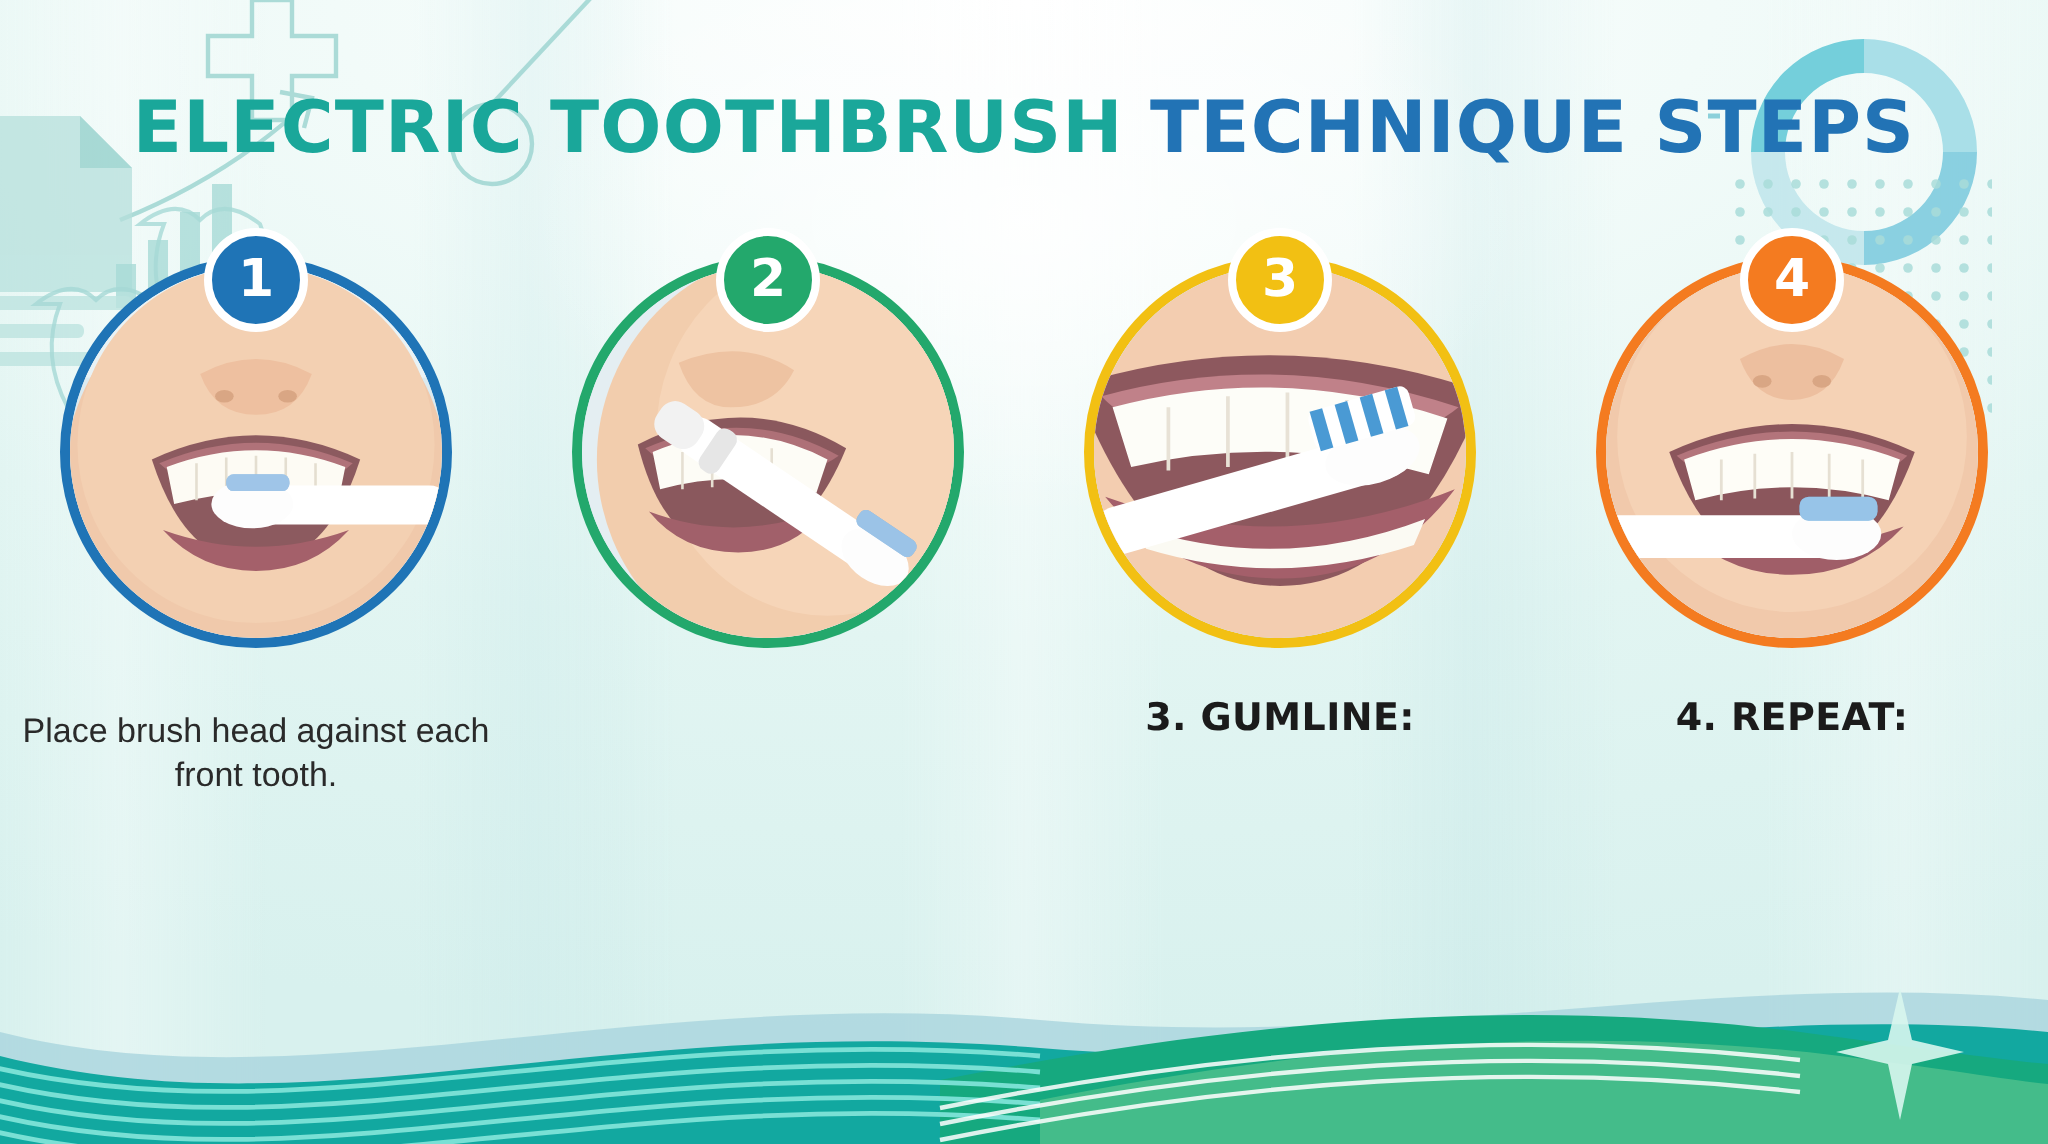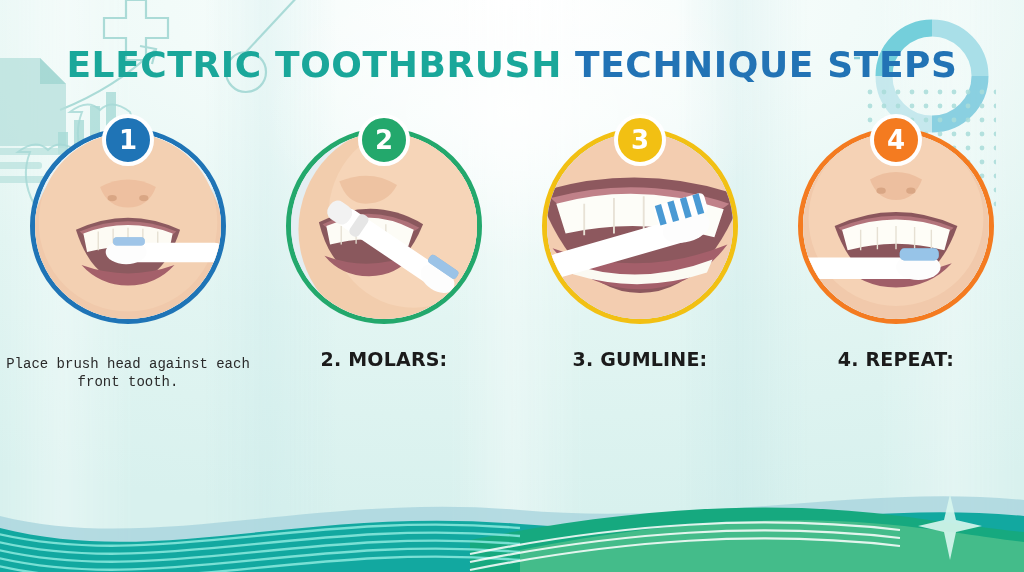--- a/index.html
+++ b/index.html
@@ -64,22 +64,22 @@
     font-size:26px;font-weight:bold;line-height:44px;text-align:center;
     z-index:3;
   }
 
   .cap{margin-top:24px;text-align:center;width:244px;}
   .cap-title{
     font-family:"DejaVu Sans", sans-serif;
     font-size:19px;font-weight:bold;color:#1b1b1b;letter-spacing:.2px;
   }
   .cap-body{
-    margin-top:7px;font-size:14px;line-height:1.32;color:#2a2a2a;
-    font-family:Liberation Mono, monospace;
+    margin-top:7px;font-size:17px;line-height:1.32;color:#2a2a2a;
+    font-family:Liberation Sans, sans-serif;
   }
 
   
   #waves{position:absolute;left:0;bottom:0;width:1024px;height:96px;}
 </style>
 </head>
 <body>
 
 <div id="stage">
 
@@ -208,21 +208,20 @@
               <rect x="58" y="118" width="12" height="26" rx="5" fill="#e6e6e6"></rect>
               <rect x="26" y="120" width="26" height="22" rx="9" fill="#f2f2f2"></rect>
             </g>
           </svg>
         </div>
         <div class="badge" id="bd2" style="background: rgb(35, 168, 108);">
           <span>2</span>
         </div>
       </div>
       <div class="cap">
-        <div class="cap-title">2. MOLARS:</div>
       </div>
     </div>
 
     <div class="step">
       <div class="photo-wrap">
         <div class="photo" id="ph3" style="border-color: rgb(242, 192, 19);">
           <svg viewBox="0 0 200 200" preserveAspectRatio="xMidYMid slice">
             <rect width="200" height="200" fill="#cfe6ea"></rect>
             <ellipse cx="100" cy="100" rx="118" ry="118" fill="#f3cdb0"></ellipse>
             <path d="M-10 64 q110 -34 220 4 q-40 104 -110 104 q-70 0 -110 -108z" fill="#8d585e"></path>

